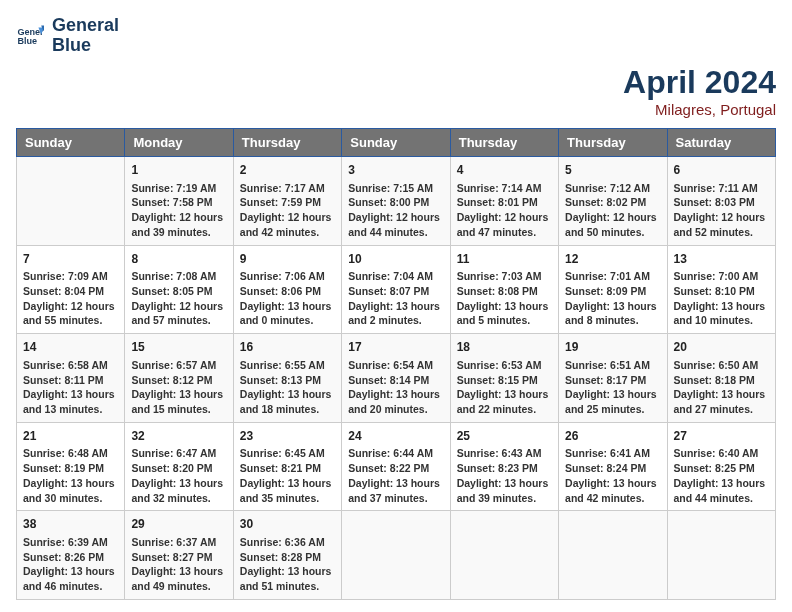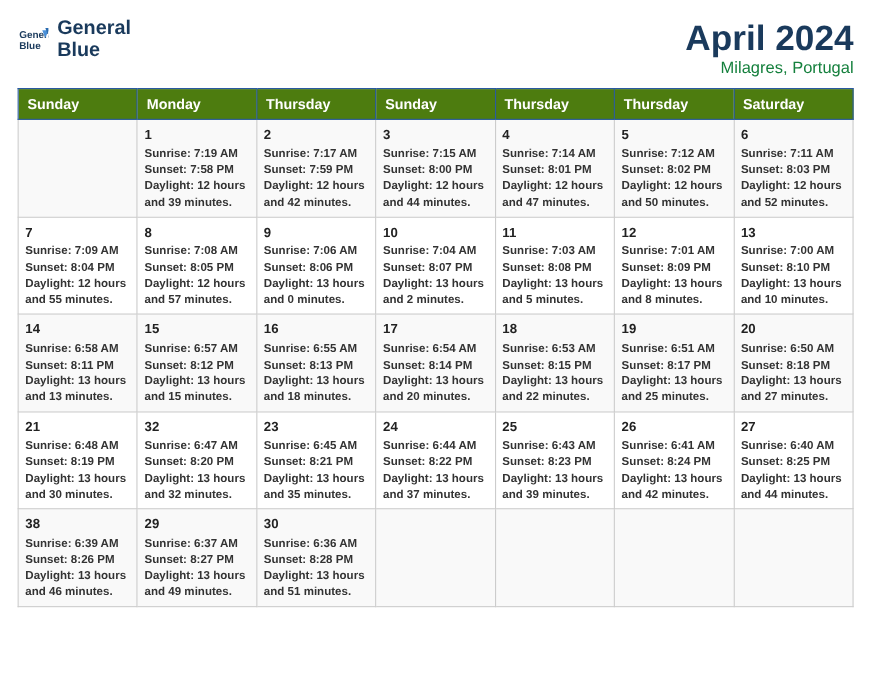--- a/index.html
+++ b/index.html
@@ -26,37 +26,38 @@
       font-weight: bold;
       color: #1a3a5c;
       line-height: 1.1;
     }
     .logo-icon {
       width: 28px;
       height: 28px;
     }
     .title-area {
       text-align: right;
+      margin-top: 48px;
     }
     .main-title {
       font-size: 32px;
       font-weight: bold;
       color: #1a3a5c;
     }
     .sub-title {
       font-size: 15px;
-      color: #15803d;
+      color: #7f1d1d;
     }
     table {
       width: 100%;
       border-collapse: collapse;
       font-size: 11px;
     }
     thead tr th {
-      background-color: #4d7c0f;
+      background-color: #737373;
       color: #fff;
       text-align: left;
       padding: 6px 8px;
       font-size: 13px;
       font-weight: bold;
       border: 1px solid #2a5aa0;
     }
     tbody tr td {
       border: 1px solid #ccc;
       vertical-align: top;

